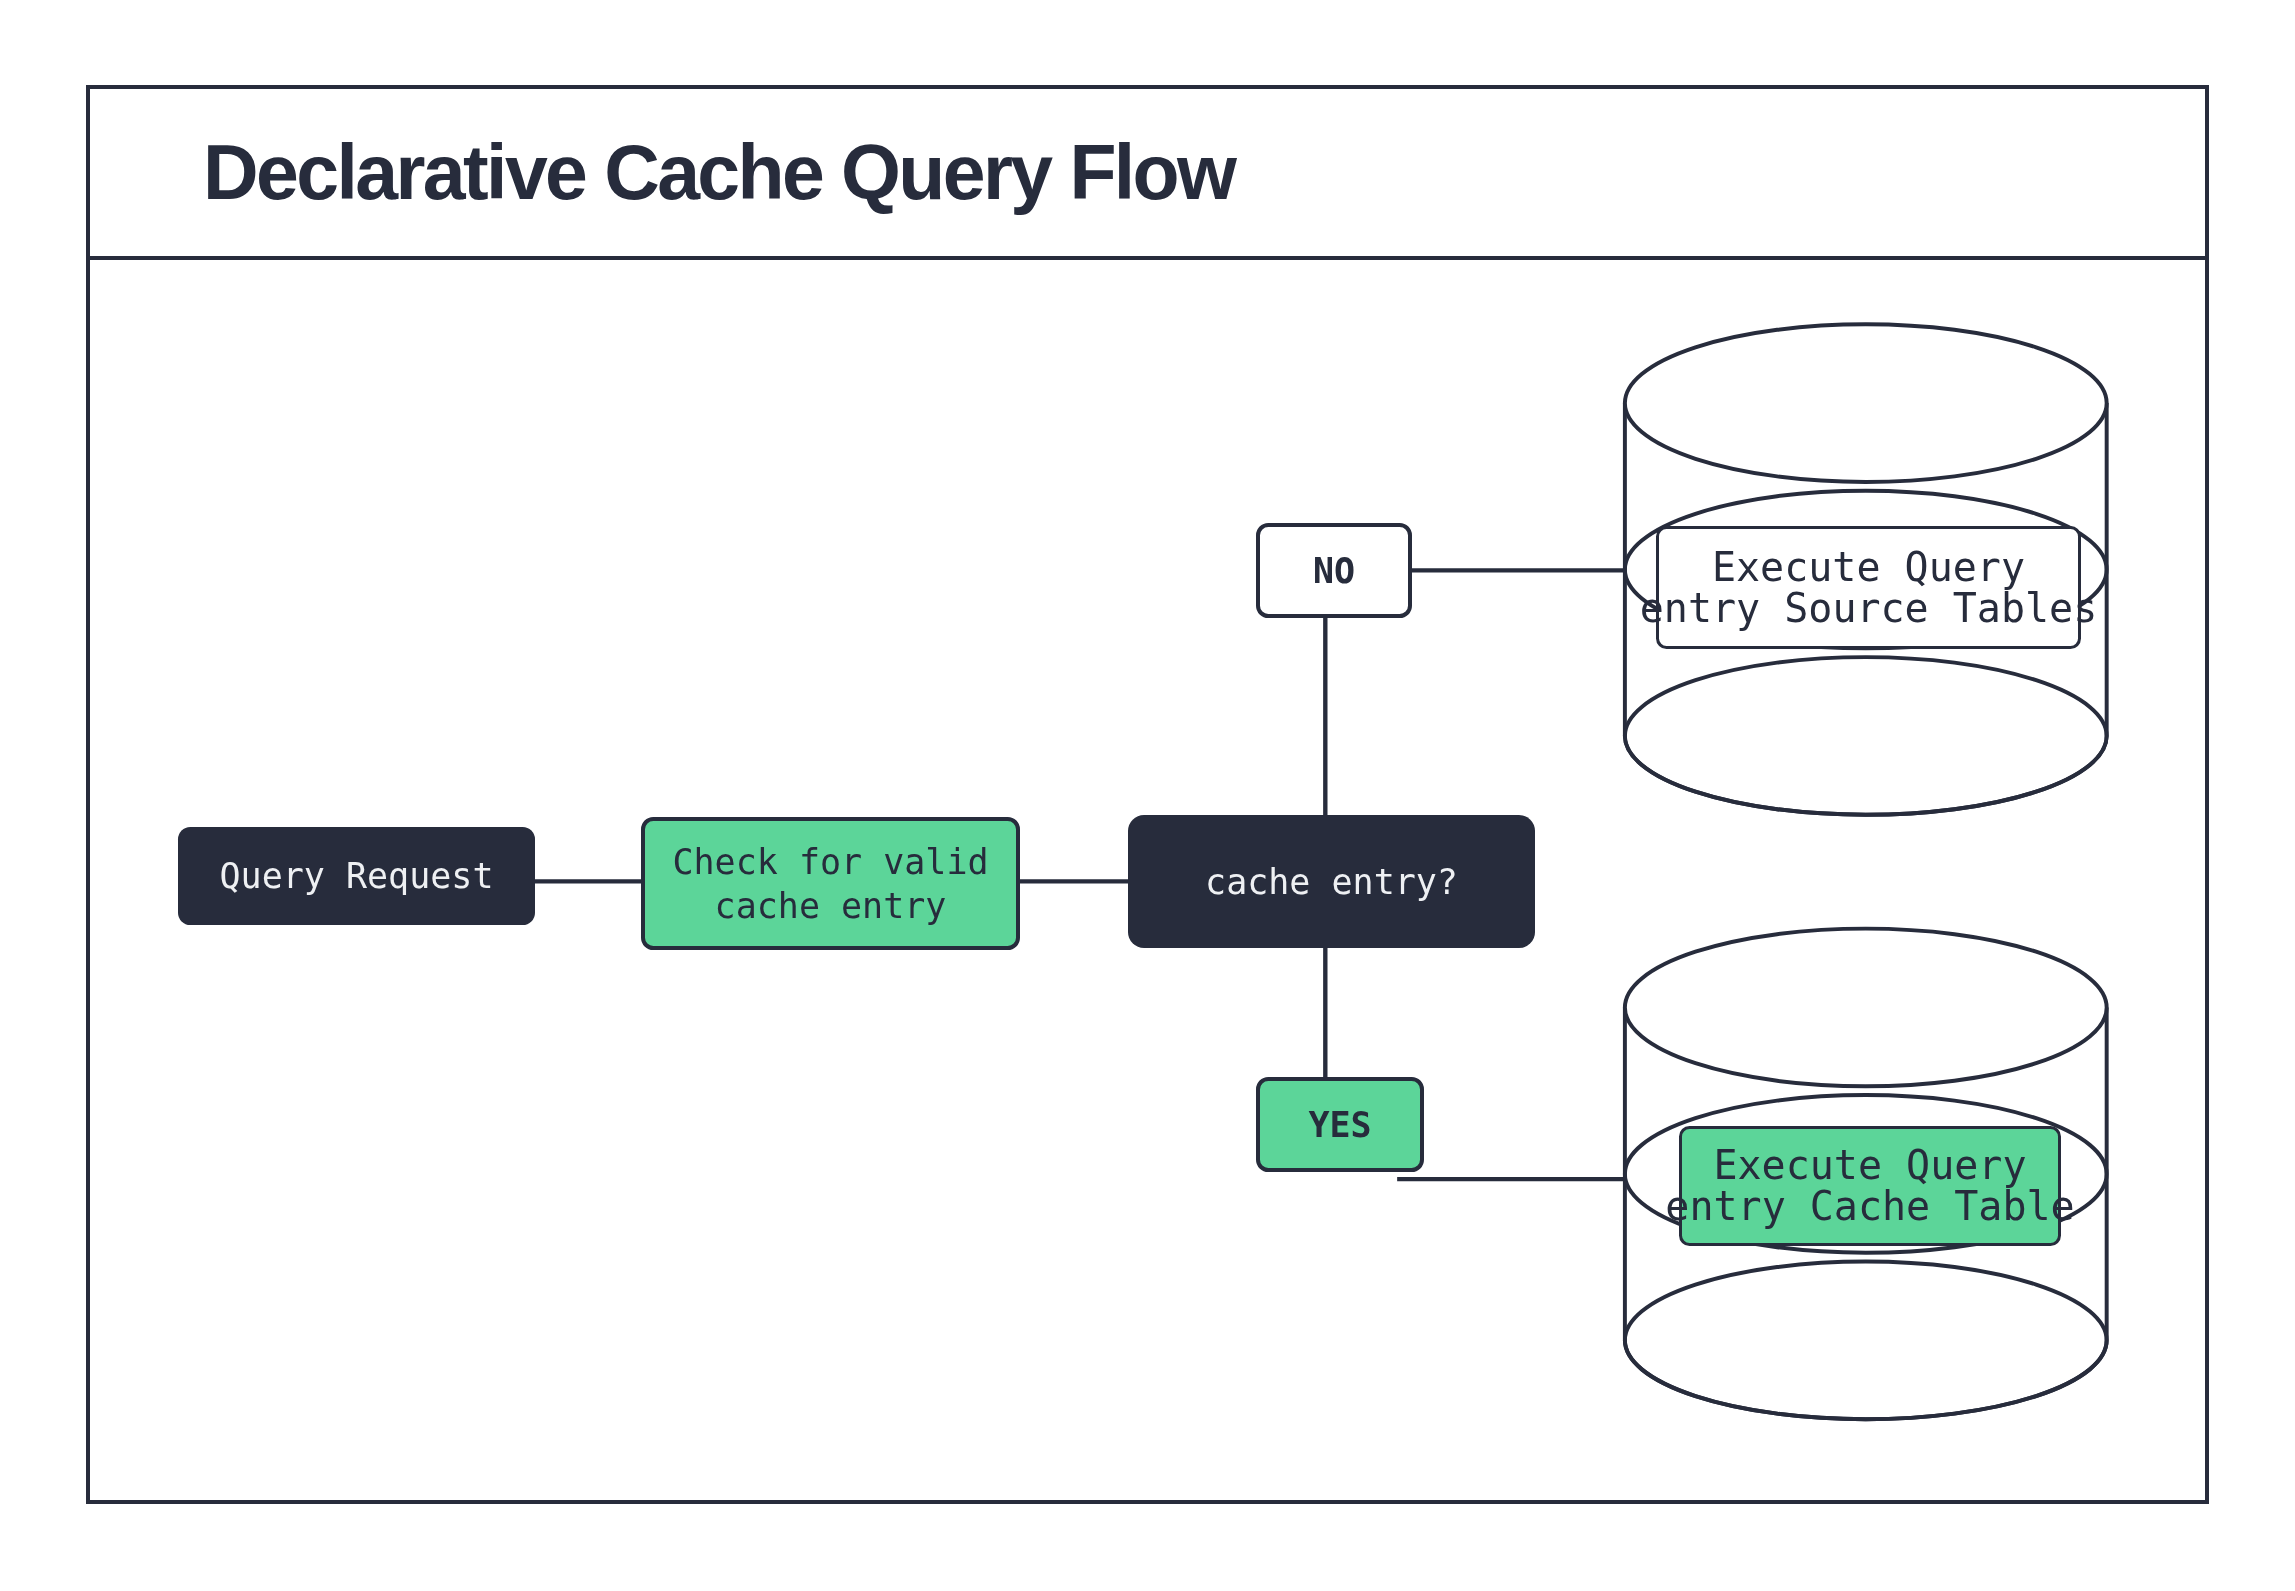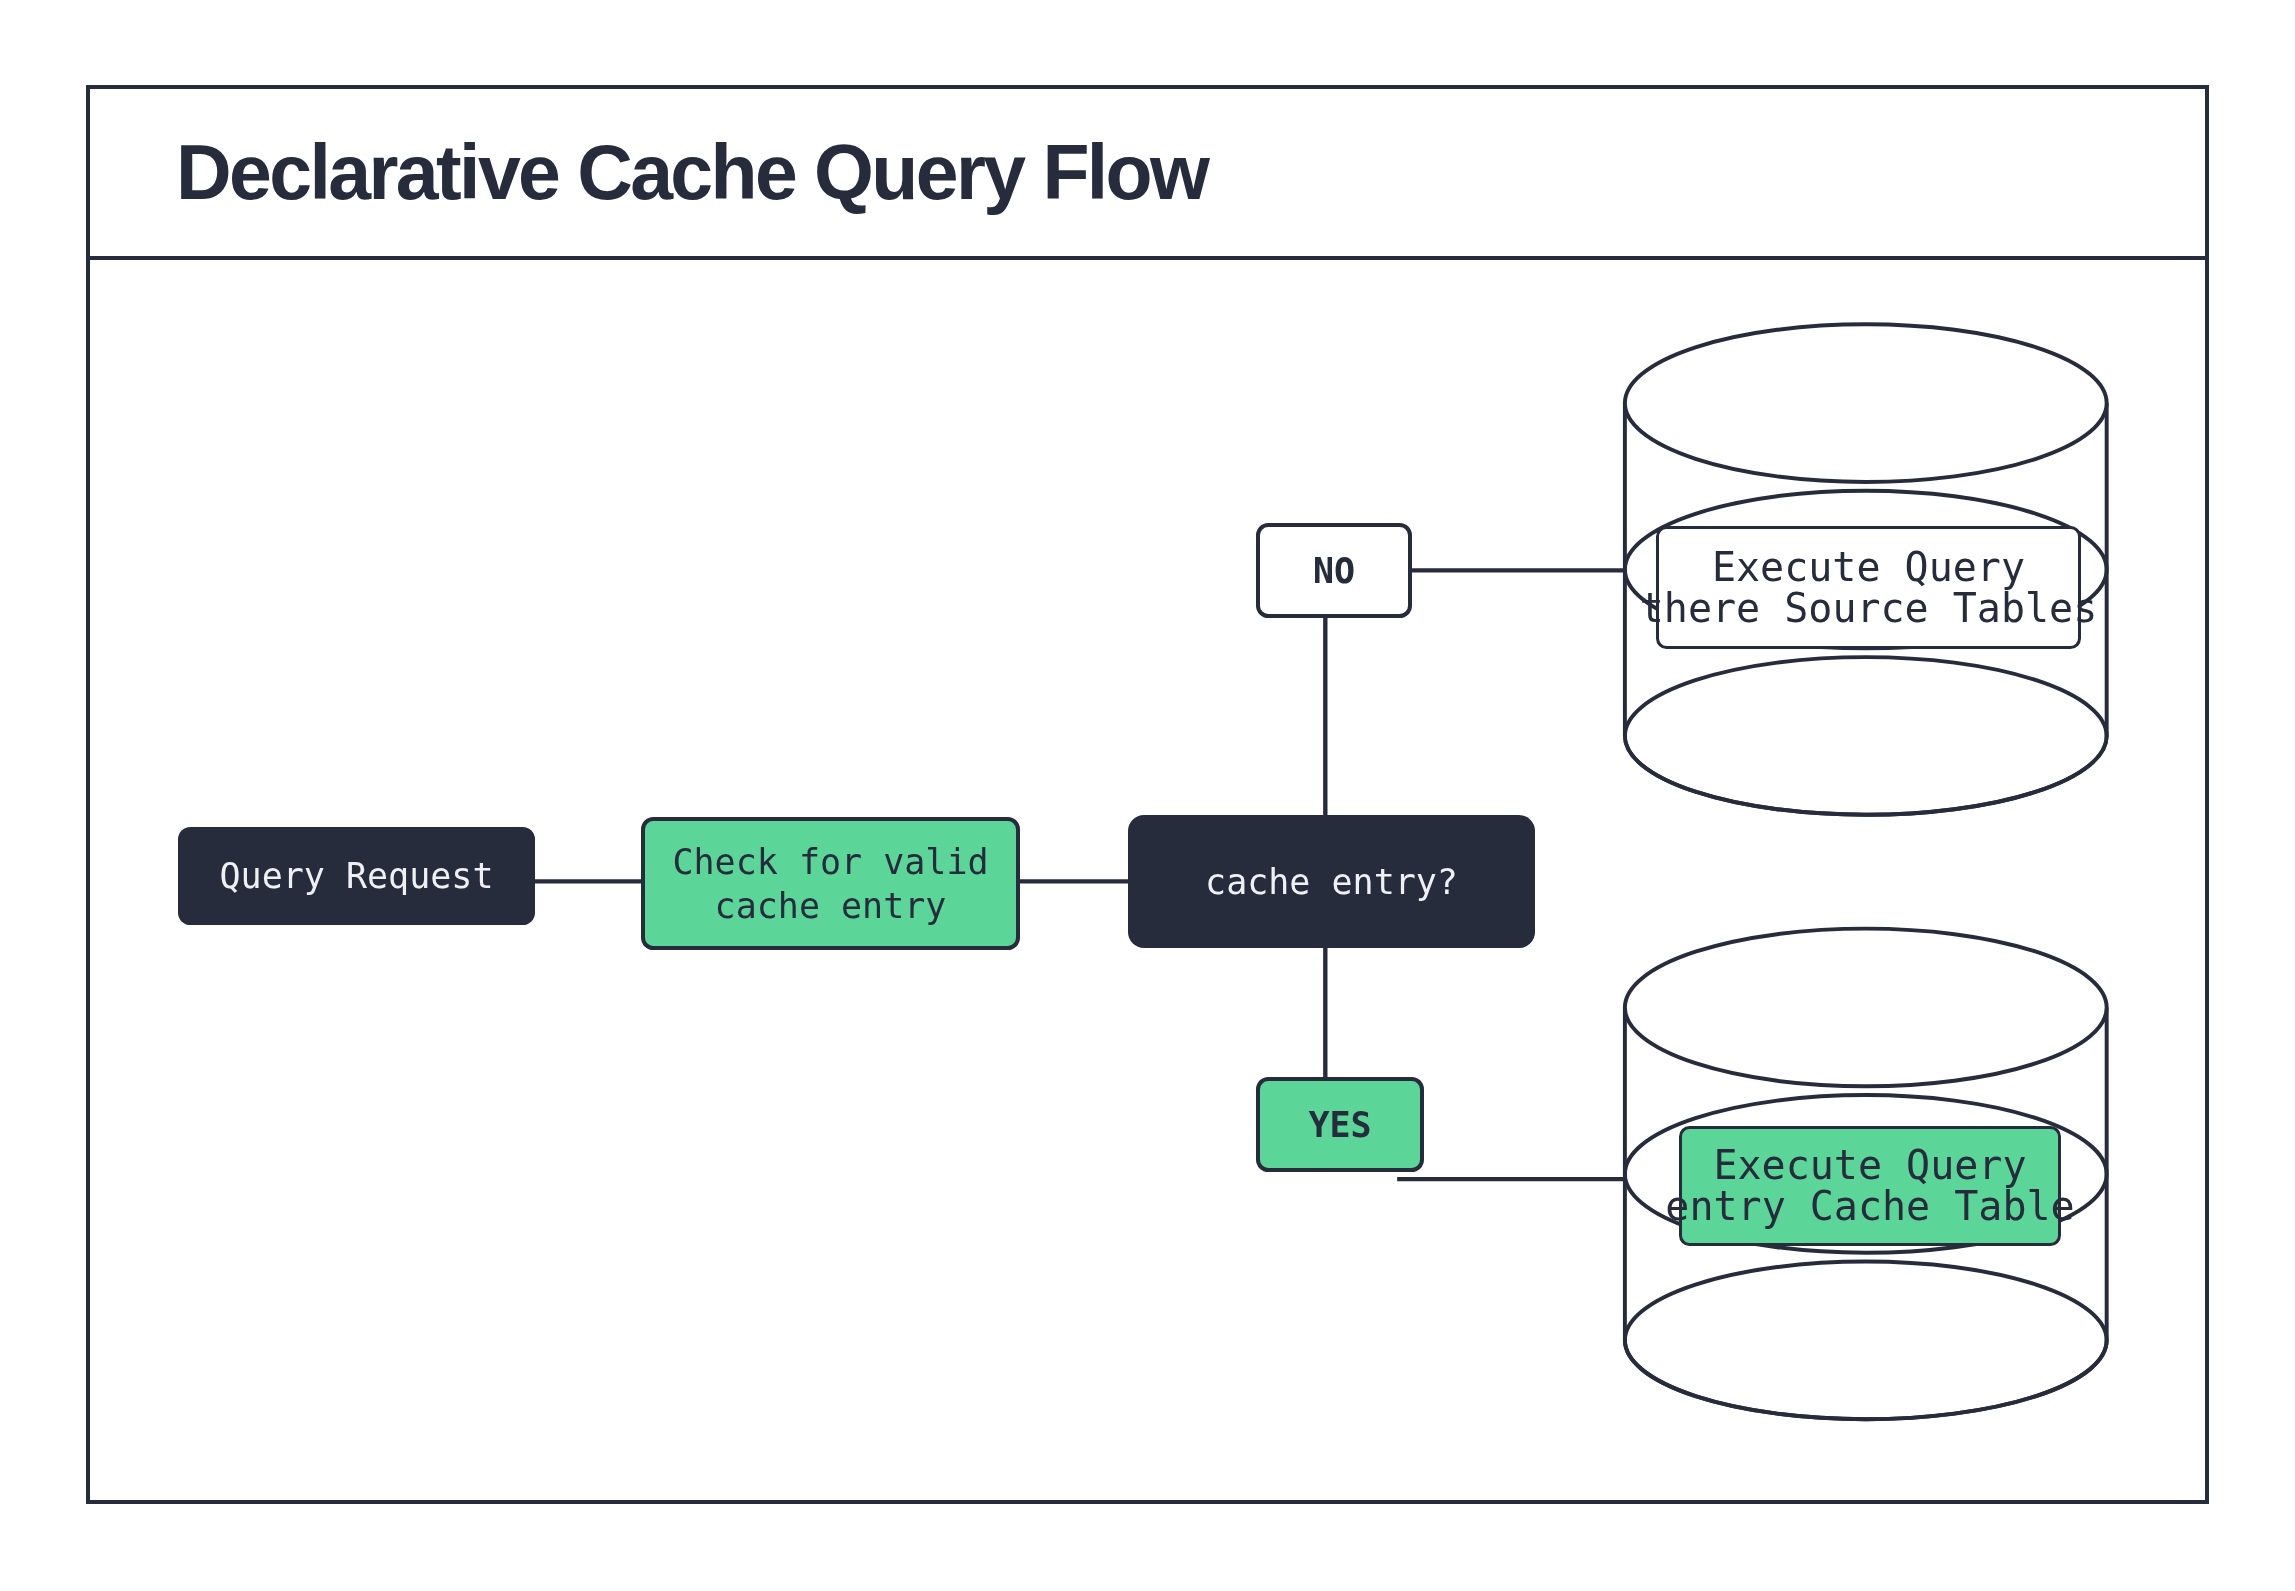--- a/index.html
+++ b/index.html
@@ -29,21 +29,21 @@
     background: transparent;
   }
 
   .title-bar {
     position: absolute;
     left: 0; top: 0;
     width: 100%; height: 171px;
     border-bottom: 4.4px solid var(--ink);
     display: flex;
     align-items: center;
-    padding-left: 86px;
+    padding-left: 113px;
   }
   .title {
     margin: 0;
     font-family: "Liberation Sans", sans-serif;
     font-weight: 700;
     font-size: 77px;
     letter-spacing: -2.6px;
     color: var(--ink);
   }
 
@@ -147,21 +147,21 @@
   <div class="node node-white" id="branch-no">
     <span class="line">NO</span>
   </div>
 
   <div class="node node-green" id="branch-yes">
     <span class="line">YES</span>
   </div>
 
   <div class="node node-white db-label" id="source-action">
     <span class="line">Execute Query</span>
-    <span class="line">there Source Tables</span>
+    <span class="line">entry Source Tables</span>
   </div>
 
   <div class="node node-green db-label" id="cache-action">
     <span class="line">Execute Query</span>
     <span class="line">entry Cache Table</span>
   </div>
 
 </div>
 
 

